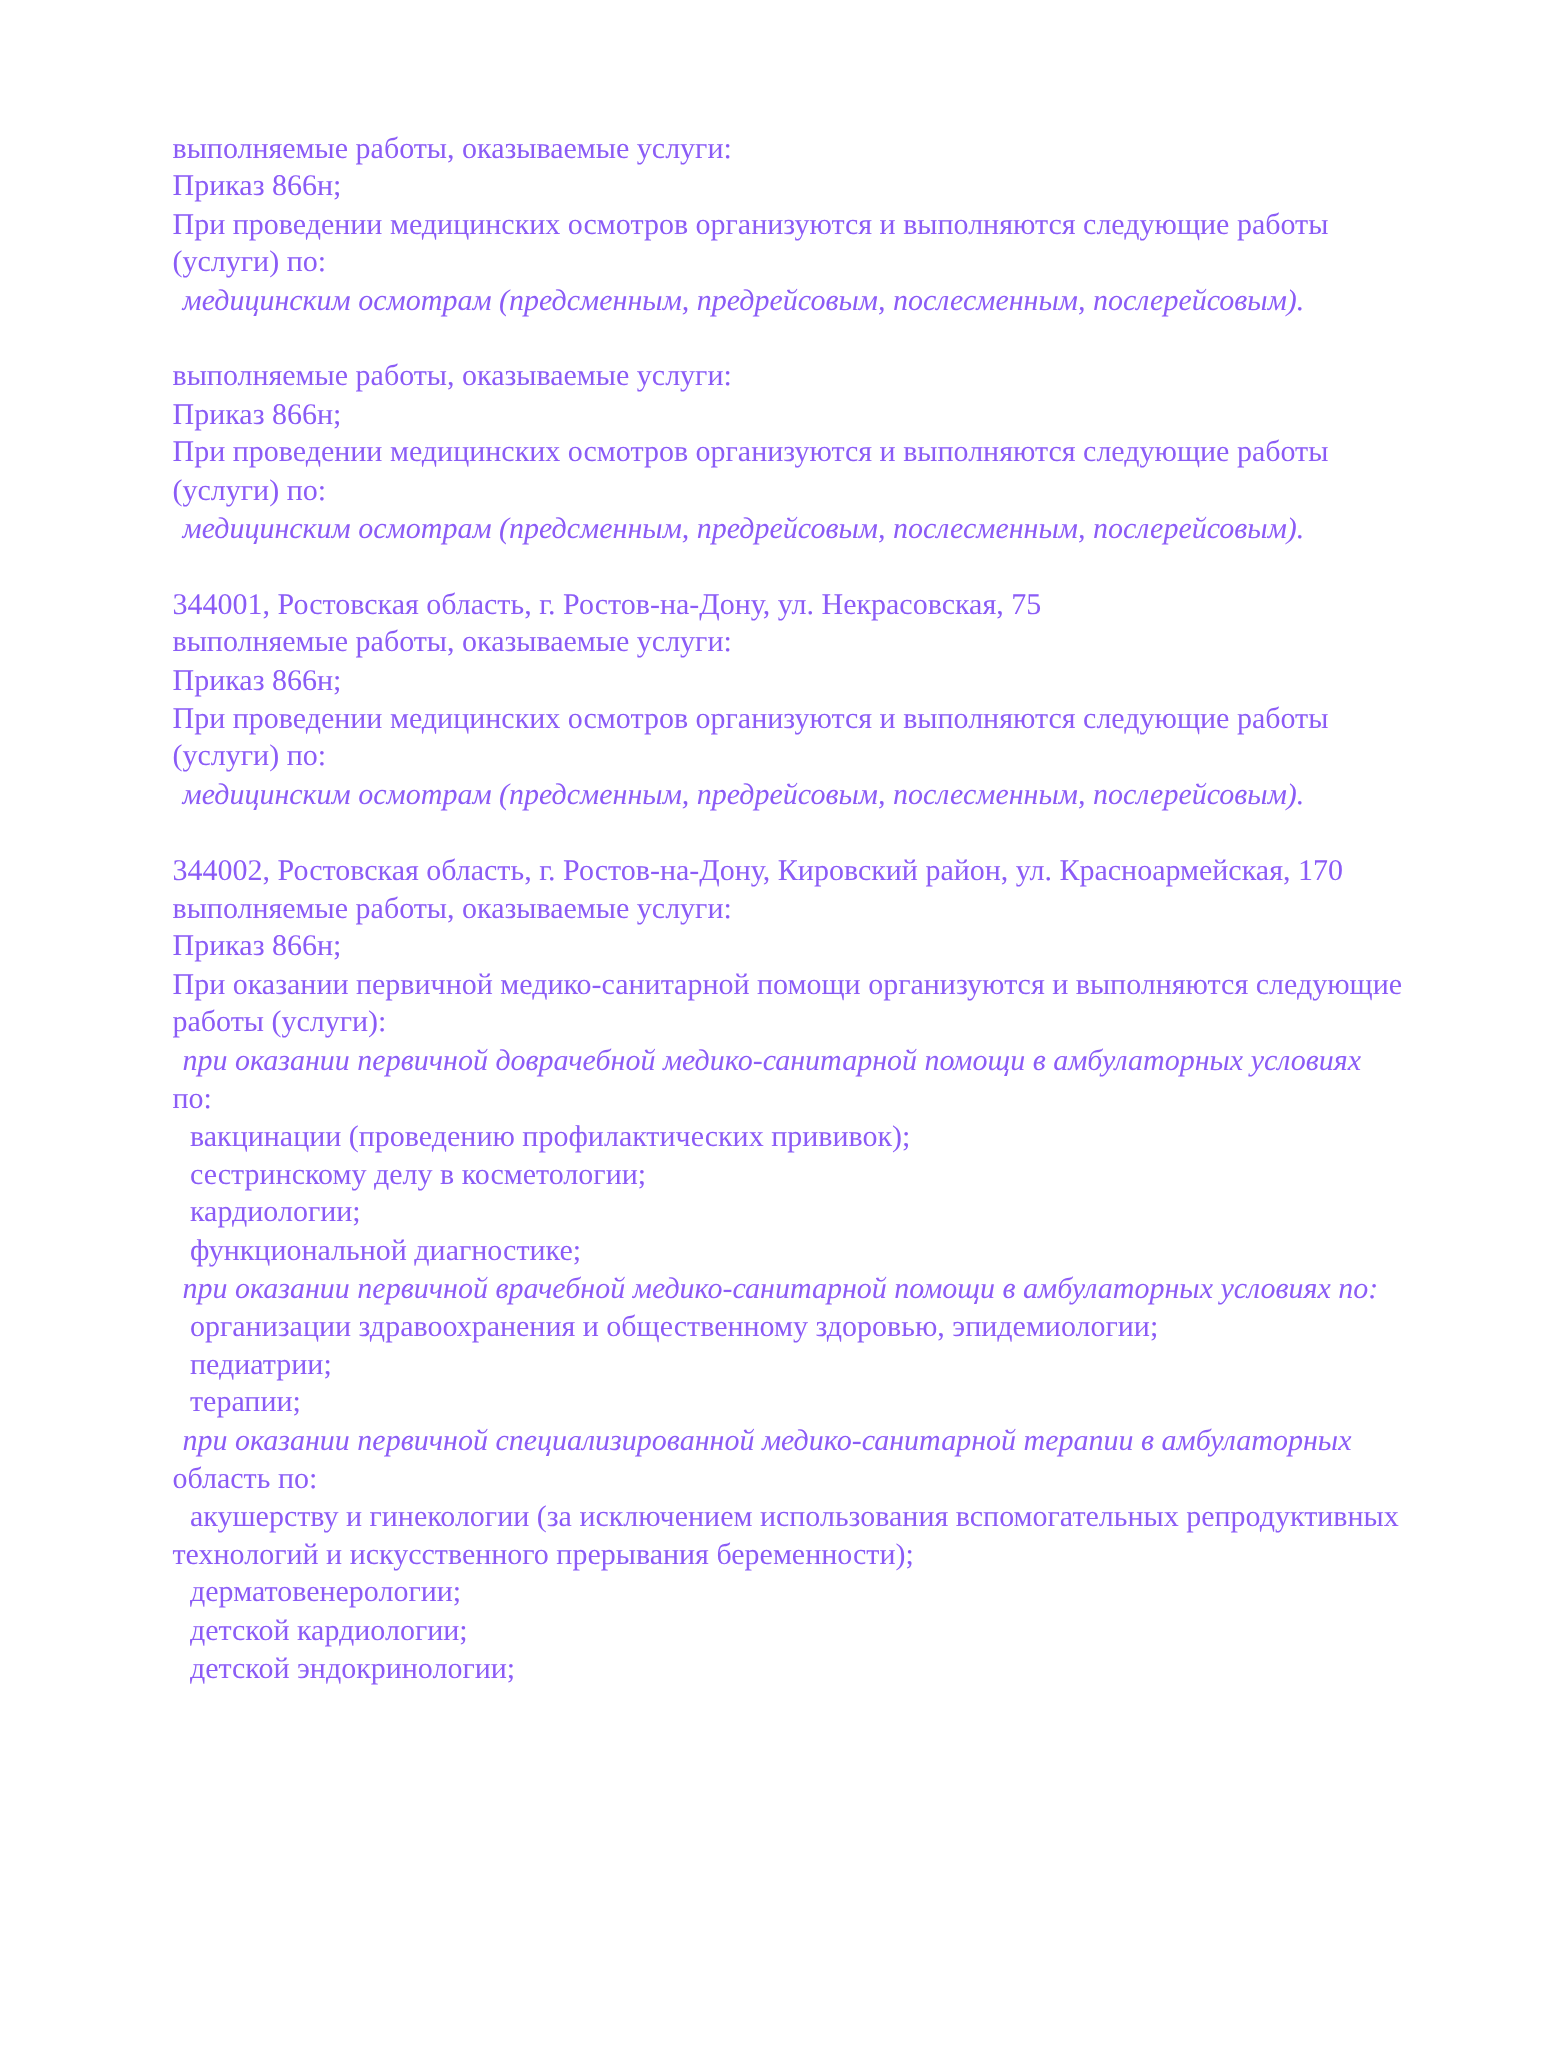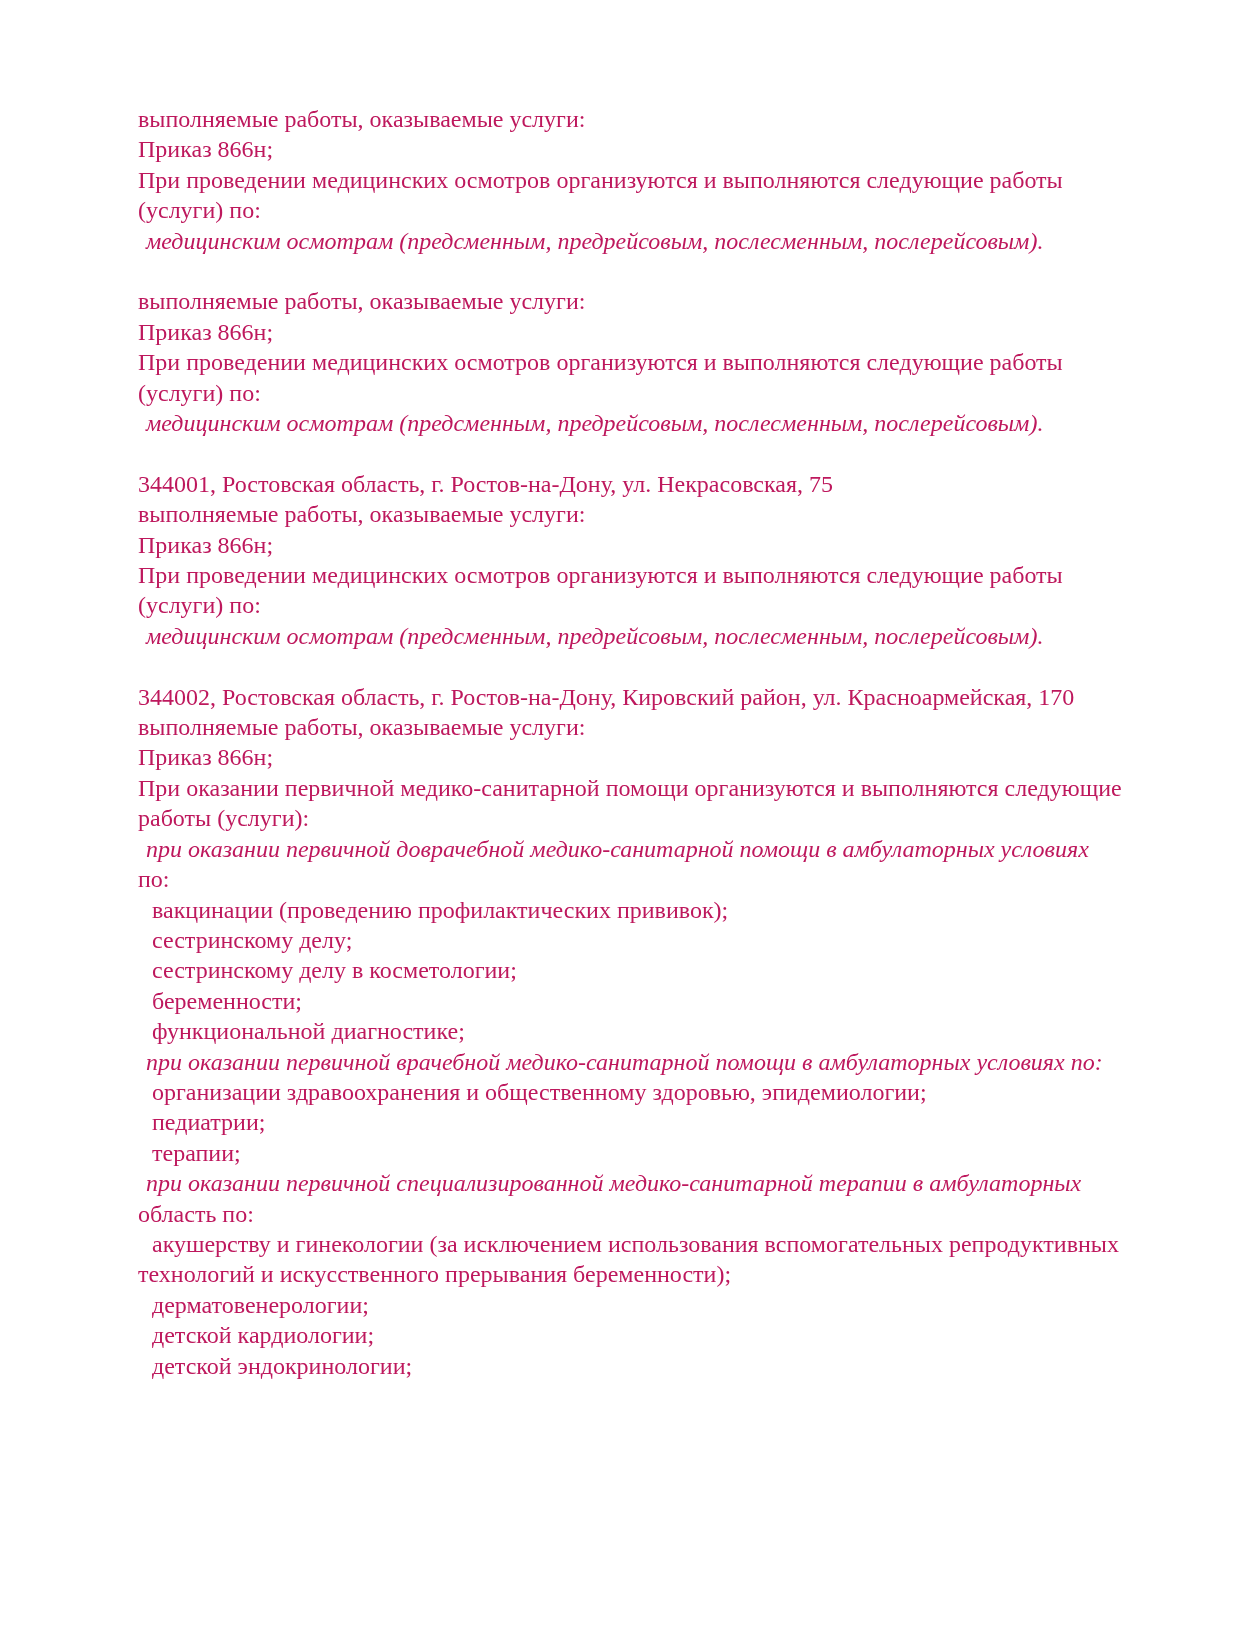--- a/index.html
+++ b/index.html
@@ -34,21 +34,21 @@
     white-space: nowrap;
     min-height: 30.4px;
   }
   .ind0 { padding-left: 0; }
   .ind1 { padding-left: 8px; font-style: italic; }
   .ind2 { padding-left: 14px; }
 </style>
 </head>
 <body>
 
-<div class="page" style="background: rgb(255, 255, 255); color: #be185d;">
+<div class="page" style="background: rgb(255, 255, 255); color: #8b5cf6;">
   <div class="content" id="document-content">
       <div class="block">
         <div class="line ind0">выполняемые работы, оказываемые услуги:</div>
         <div class="line ind0">Приказ 866н;</div>
         <div class="line ind0">При проведении медицинских осмотров организуются и выполняются следующие работы</div>
         <div class="line ind0">(услуги) по:</div>
         <div class="line ind1">медицинским осмотрам (предсменным, предрейсовым, послесменным, послерейсовым).</div>
       </div>
       <div class="block">
         <div class="line ind0">выполняемые работы, оказываемые услуги:</div>
@@ -67,23 +67,22 @@
       </div>
       <div class="block">
         <div class="line ind0">344002, Ростовская область, г. Ростов-на-Дону, Кировский район, ул. Красноармейская, 170</div>
         <div class="line ind0">выполняемые работы, оказываемые услуги:</div>
         <div class="line ind0">Приказ 866н;</div>
         <div class="line ind0">При оказании первичной медико-санитарной помощи организуются и выполняются следующие</div>
         <div class="line ind0">работы (услуги):</div>
         <div class="line ind1">при оказании первичной доврачебной медико-санитарной помощи в амбулаторных условиях</div>
         <div class="line ind0">по:</div>
         <div class="line ind2">вакцинации (проведению профилактических прививок);</div>
-        <div class="line ind2">сестринскому делу;</div>
         <div class="line ind2">сестринскому делу в косметологии;</div>
-        <div class="line ind2">беременности;</div>
+        <div class="line ind2">кардиологии;</div>
         <div class="line ind2">функциональной диагностике;</div>
         <div class="line ind1">при оказании первичной врачебной медико-санитарной помощи в амбулаторных условиях по:</div>
         <div class="line ind2">организации здравоохранения и общественному здоровью, эпидемиологии;</div>
         <div class="line ind2">педиатрии;</div>
         <div class="line ind2">терапии;</div>
         <div class="line ind1">при оказании первичной специализированной медико-санитарной терапии в амбулаторных</div>
         <div class="line ind0">область по:</div>
         <div class="line ind2">акушерству и гинекологии (за исключением использования вспомогательных репродуктивных</div>
         <div class="line ind0">технологий и искусственного прерывания беременности);</div>
         <div class="line ind2">дерматовенерологии;</div>

